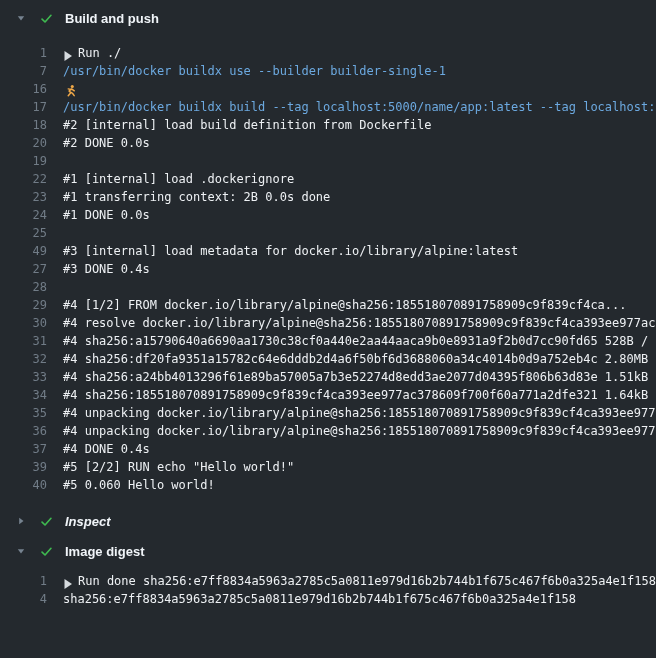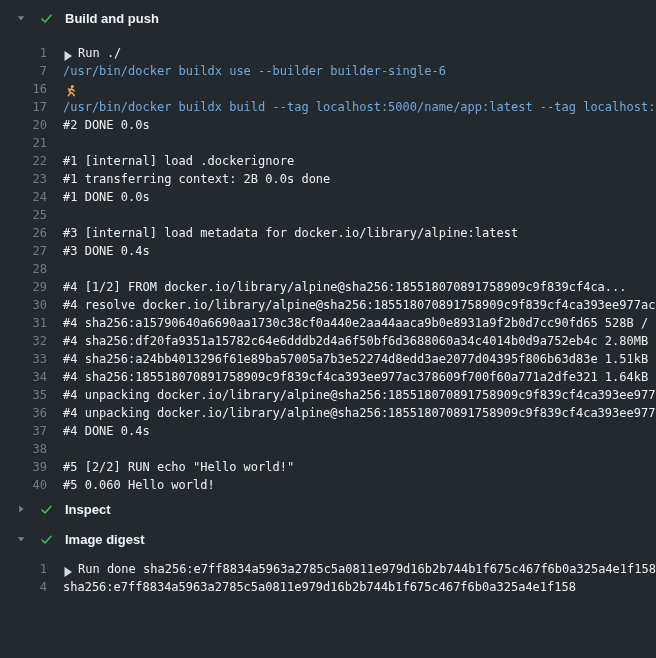--- a/index.html
+++ b/index.html
@@ -20,21 +20,21 @@
   }
   .chev{width:10px;height:10px;margin-left:16px;flex:none;display:flex;align-items:center;justify-content:center;}
   .chev svg{display:block;}
   .check{width:13px;height:13px;margin-left:14px;flex:none;display:flex;align-items:center;justify-content:center;}
   .title{
     margin-left:12px;
     font-family:"Liberation Sans","DejaVu Sans",sans-serif;
     font-weight:700;font-size:13px;color:#f0f4f8;
     white-space:pre;
   }
-  #viewer > .step:nth-of-type(2){margin-top:4px;}
+  #viewer > .step:nth-of-type(2){margin-top:16px;font-style:italic;}
   #viewer > .step:nth-of-type(3){margin-top:8px;}
   .log-block{margin-top:15px;}
   #viewer > .step:nth-of-type(3) .log-block{margin-top:10px;}
   .log-line{display:flex;height:18px;line-height:18px;font-size:12px;white-space:pre;}
   .ln{
     width:47px;flex:none;text-align:right;color:var(--line-number);
     text-decoration:none;cursor:pointer;
   }
   .content{
     margin-left:16px;flex:1;overflow:hidden;white-space:pre;
@@ -71,63 +71,67 @@
         <div class="log-line kind-run" data-name="log-line">
     <a class="ln" data-name="line-number">1</a>
     <span class="content" data-name="log-text"><span class="icon" data-name="play-icon">
         <svg width="10" height="12" viewBox="0 0 10 12">
                 <path d="M1.5 1v10L9 6z" style="fill:var(--play-grey)"></path>
               </svg>
       </span><span class="txt" data-name="log-message">Run ./</span></span>
   </div>
         <div class="log-line kind-command" data-name="log-line">
     <a class="ln" data-name="line-number">7</a>
-    <span class="content" data-name="log-text"><span class="txt" data-name="log-message">/usr/bin/docker buildx use --builder builder-single-6</span></span>
+    <span class="content" data-name="log-text"><span class="txt" data-name="log-message">/usr/bin/docker buildx use --builder builder-single-1</span></span>
   </div>
         <div class="log-line kind-runner" data-name="log-line">
     <a class="ln" data-name="line-number">16</a>
     <span class="content" data-name="log-text"><span class="icon" data-name="runner-icon">
         <svg width="14" height="14" viewBox="0 0 16 16">
           <circle cx="10.6" cy="2.9" r="1.8" style="fill:var(--runner-orange)"></circle>
           <path d="M12.9 7.8 9.8 5.6 6.9 8 8.9 10 6 13.4" style="fill:none;stroke:var(--runner-orange);stroke-width:1.7;stroke-linecap:round;stroke-linejoin:round"></path>
           <path d="M8.6 9.4 11 10.8 12.8 13.3" style="fill:none;stroke:var(--runner-orange);stroke-width:1.7;stroke-linecap:round;stroke-linejoin:round"></path>
           <path d="M9.3 6.3 5.9 5.6" style="fill:none;stroke:var(--runner-orange);stroke-width:1.5;stroke-linecap:round"></path>
         </svg>
       </span></span>
   </div>
         <div class="log-line kind-command" data-name="log-line">
     <a class="ln" data-name="line-number">17</a>
     <span class="content" data-name="log-text"><span class="txt" data-name="log-message">/usr/bin/docker buildx build --tag localhost:5000/name/app:latest --tag localhost:50</span></span>
   </div>
         <div class="log-line kind-plain" data-name="log-line">
+    <a class="ln" data-name="line-number">18</a>
+    <span class="content" data-name="log-text"><span class="txt" data-name="log-message">#2 [internal] load build definition from Dockerfile</span></span>
+  </div>
+        <div class="log-line kind-plain" data-name="log-line">
     <a class="ln" data-name="line-number">20</a>
     <span class="content" data-name="log-text"><span class="txt" data-name="log-message">#2 DONE 0.0s</span></span>
   </div>
         <div class="log-line kind-blank" data-name="log-line">
-    <a class="ln" data-name="line-number">21</a>
+    <a class="ln" data-name="line-number">19</a>
     <span class="content" data-name="log-text"><span class="txt" data-name="log-message"></span></span>
   </div>
         <div class="log-line kind-plain" data-name="log-line">
     <a class="ln" data-name="line-number">22</a>
     <span class="content" data-name="log-text"><span class="txt" data-name="log-message">#1 [internal] load .dockerignore</span></span>
   </div>
         <div class="log-line kind-plain" data-name="log-line">
     <a class="ln" data-name="line-number">23</a>
     <span class="content" data-name="log-text"><span class="txt" data-name="log-message">#1 transferring context: 2B 0.0s done</span></span>
   </div>
         <div class="log-line kind-plain" data-name="log-line">
     <a class="ln" data-name="line-number">24</a>
     <span class="content" data-name="log-text"><span class="txt" data-name="log-message">#1 DONE 0.0s</span></span>
   </div>
         <div class="log-line kind-blank" data-name="log-line">
     <a class="ln" data-name="line-number">25</a>
     <span class="content" data-name="log-text"><span class="txt" data-name="log-message"></span></span>
   </div>
         <div class="log-line kind-plain" data-name="log-line">
-    <a class="ln" data-name="line-number">26</a>
+    <a class="ln" data-name="line-number">49</a>
     <span class="content" data-name="log-text"><span class="txt" data-name="log-message">#3 [internal] load metadata for docker.io/library/alpine:latest</span></span>
   </div>
         <div class="log-line kind-plain" data-name="log-line">
     <a class="ln" data-name="line-number">27</a>
     <span class="content" data-name="log-text"><span class="txt" data-name="log-message">#3 DONE 0.4s</span></span>
   </div>
         <div class="log-line kind-blank" data-name="log-line">
     <a class="ln" data-name="line-number">28</a>
     <span class="content" data-name="log-text"><span class="txt" data-name="log-message"></span></span>
   </div>
@@ -159,24 +163,20 @@
     <a class="ln" data-name="line-number">35</a>
     <span class="content" data-name="log-text"><span class="txt" data-name="log-message">#4 unpacking docker.io/library/alpine@sha256:185518070891758909c9f839cf4ca393ee977a</span></span>
   </div>
         <div class="log-line kind-plain" data-name="log-line">
     <a class="ln" data-name="line-number">36</a>
     <span class="content" data-name="log-text"><span class="txt" data-name="log-message">#4 unpacking docker.io/library/alpine@sha256:185518070891758909c9f839cf4ca393ee977a</span></span>
   </div>
         <div class="log-line kind-plain" data-name="log-line">
     <a class="ln" data-name="line-number">37</a>
     <span class="content" data-name="log-text"><span class="txt" data-name="log-message">#4 DONE 0.4s</span></span>
-  </div>
-        <div class="log-line kind-blank" data-name="log-line">
-    <a class="ln" data-name="line-number">38</a>
-    <span class="content" data-name="log-text"><span class="txt" data-name="log-message"></span></span>
   </div>
         <div class="log-line kind-plain" data-name="log-line">
     <a class="ln" data-name="line-number">39</a>
     <span class="content" data-name="log-text"><span class="txt" data-name="log-message">#5 [2/2] RUN echo "Hello world!"</span></span>
   </div>
         <div class="log-line kind-plain" data-name="log-line">
     <a class="ln" data-name="line-number">40</a>
     <span class="content" data-name="log-text"><span class="txt" data-name="log-message">#5 0.060 Hello world!</span></span>
   </div>
       </div>

